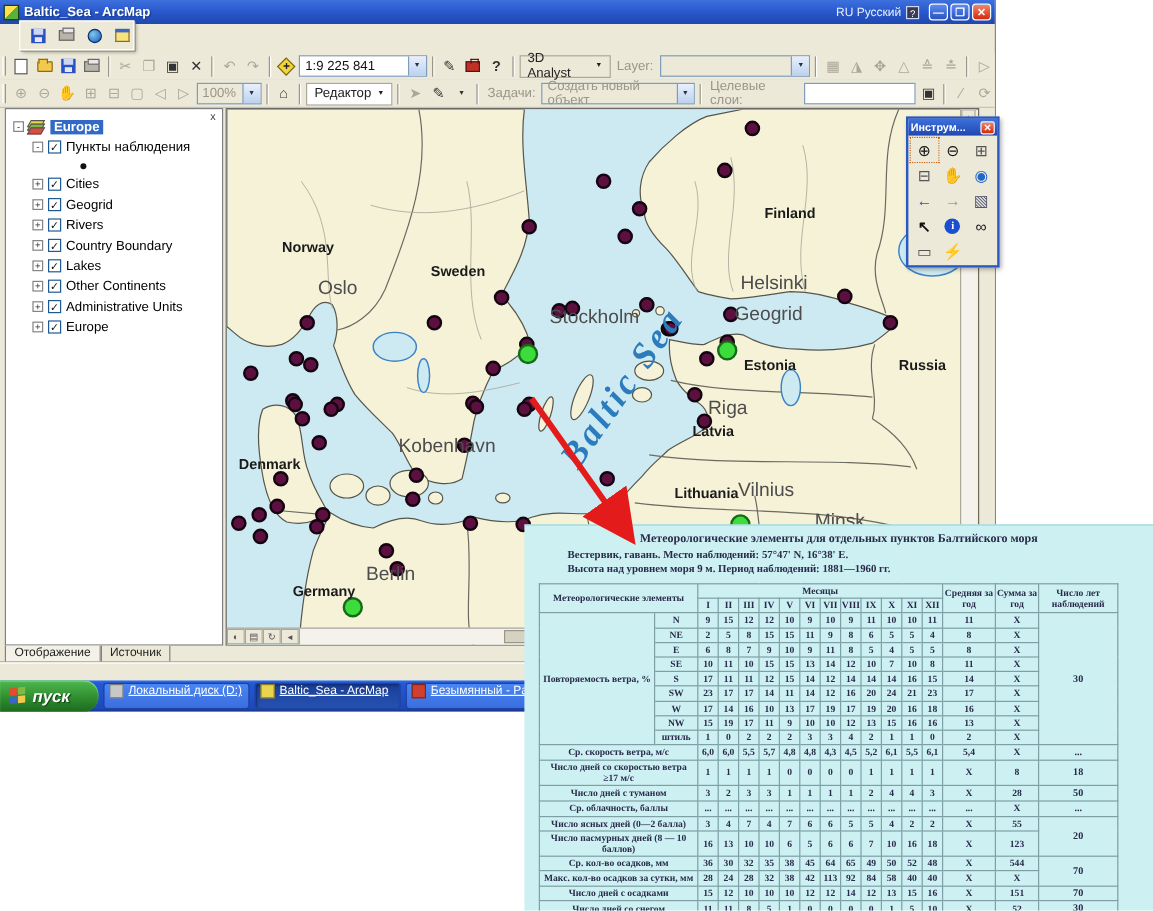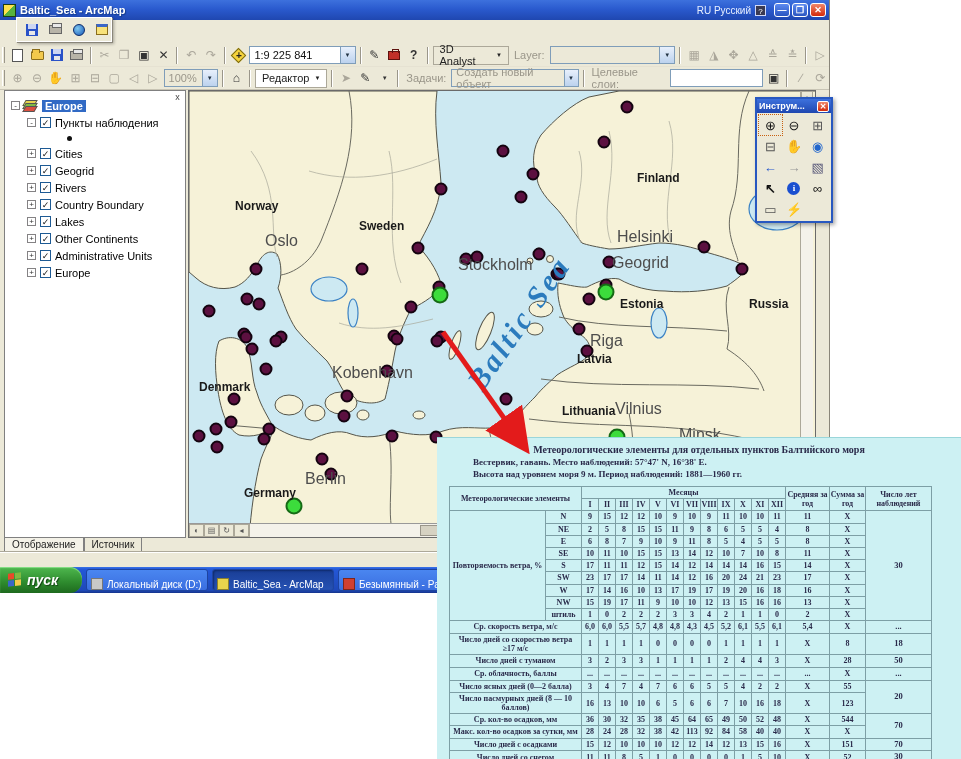--- a/index.html
+++ b/index.html
@@ -98,21 +98,21 @@
   .pal-grid { display:grid; grid-template-columns:repeat(3,1fr); padding:2px; gap:1px; }
   .pal-cell { height:20px; display:flex; align-items:center; justify-content:center; font-size:13px; color:#222; background:#ECE9D8; }
   .pal-cell.focused { outline:1px dotted #c86010; }
   .pal-info { width:13px; height:13px; border-radius:50%; background:#1a4fd0; color:#fff; font-size:9px; font-weight:bold; font-family:"Liberation Serif",serif; display:flex; align-items:center; justify-content:center; }
 
   
   .taskbar { position:absolute; left:0; top:567px; width:830px; height:26px; background:linear-gradient(180deg,#3a75e8 0%,#2458d8 8%,#1e48b8 90%,#15348a 100%); z-index:5; display:flex; align-items:center; }
   .startbtn { height:26px; width:82px; background:linear-gradient(180deg,#4fb84f,#2d8a2d 60%,#1e6a1e); border-radius:0 12px 12px 0; display:flex; align-items:center; gap:5px; padding-left:8px; color:#fff; font-weight:bold; font-style:italic; font-size:14px; text-shadow:1px 1px 1px #114411; box-shadow:inset 0 1px 1px #8ae08a; }
   .flag { width:14px; height:14px; display:grid; grid-template-columns:6px 6px; grid-template-rows:6px 6px; gap:1px; transform:skewY(-6deg); }
   .flag i:nth-child(1){background:#e84a2a;} .flag i:nth-child(2){background:#7fba42;} .flag i:nth-child(3){background:#3a66c8;} .flag i:nth-child(4){background:#f2c94c;}
-  .taskbtn { height:22px; width:122px; margin-left:4px; background:linear-gradient(180deg,#4a86f0,#3a6ee0); border:1px solid #1e44a0; border-radius:3px; display:flex; align-items:flex-end; gap:4px; padding:0 4px; color:#fff; font-size:10px; white-space:nowrap; overflow:hidden; }
+  .taskbtn { height:22px; width:122px; margin-left:4px; background:linear-gradient(180deg,#4a86f0,#3a6ee0); border:1px solid #1e44a0; border-radius:3px; display:flex; align-items:flex-start; gap:4px; padding:0 4px; color:#fff; font-size:10px; white-space:nowrap; overflow:hidden;text-decoration:underline; }
   .taskbtn.active { background:linear-gradient(180deg,#1a3e96,#2652b4); box-shadow:inset 1px 1px 2px #102a6a; }
   .tb-ic { width:12px; height:12px; flex:0 0 auto; border:1px solid rgba(0,0,0,.4); }
 
   
   .overlay { position:absolute; left:437px; top:437px; width:524px; height:322px; background:#cdf1f3; z-index:30; font-family:"Liberation Serif",serif; color:#2a2a4a; border-top:1px solid #9ad6da; }
   .ov-title { text-align:center; font-weight:bold; font-size:10px; padding-top:6px; }
   .ov-sub { font-weight:bold; font-size:9px; padding-left:36px; margin-top:2px; }
   .wtbl-wrap { margin:7px 0 0 12px; }
   table.wtbl { border-collapse:collapse; table-layout:fixed; }
   .wtbl th, .wtbl td { border:1px solid #7d9fa5; font-size:8px; font-weight:bold; text-align:center; padding:1px 0; line-height:1.15; overflow:hidden; }

